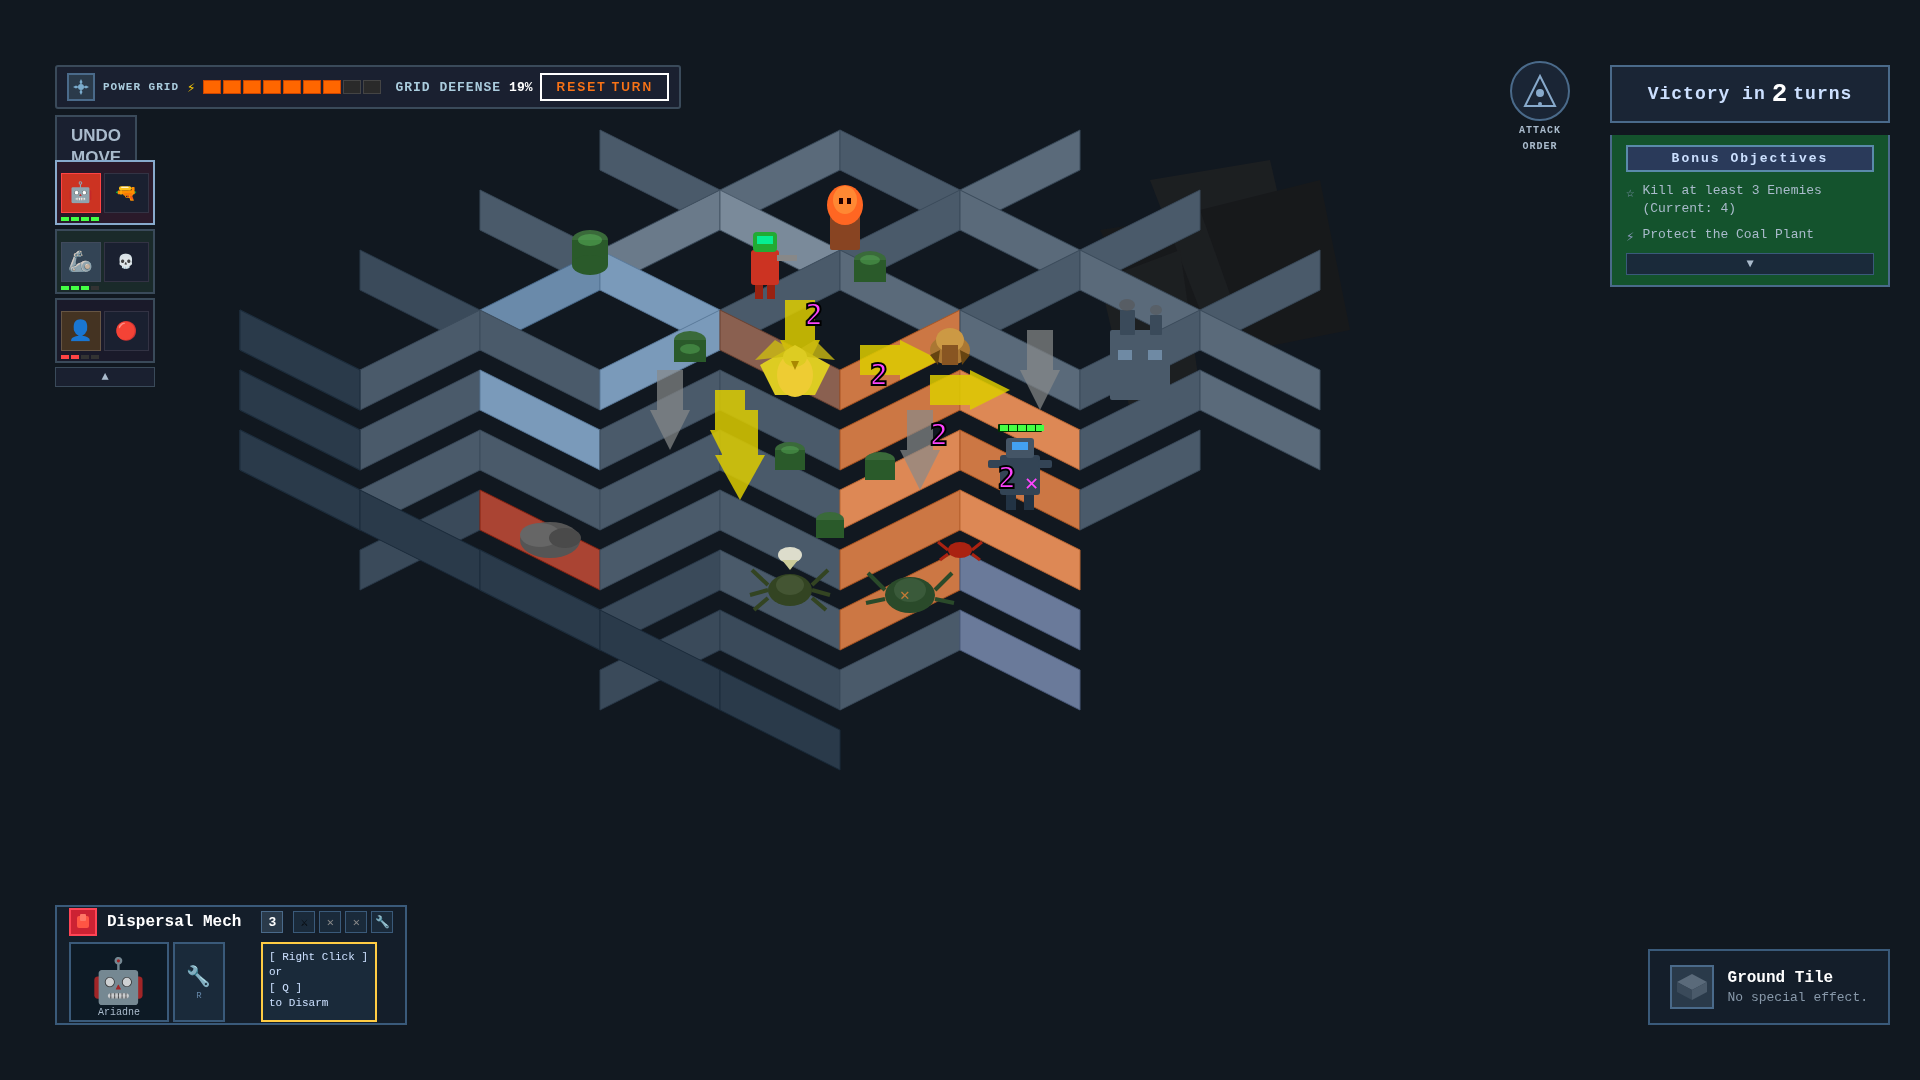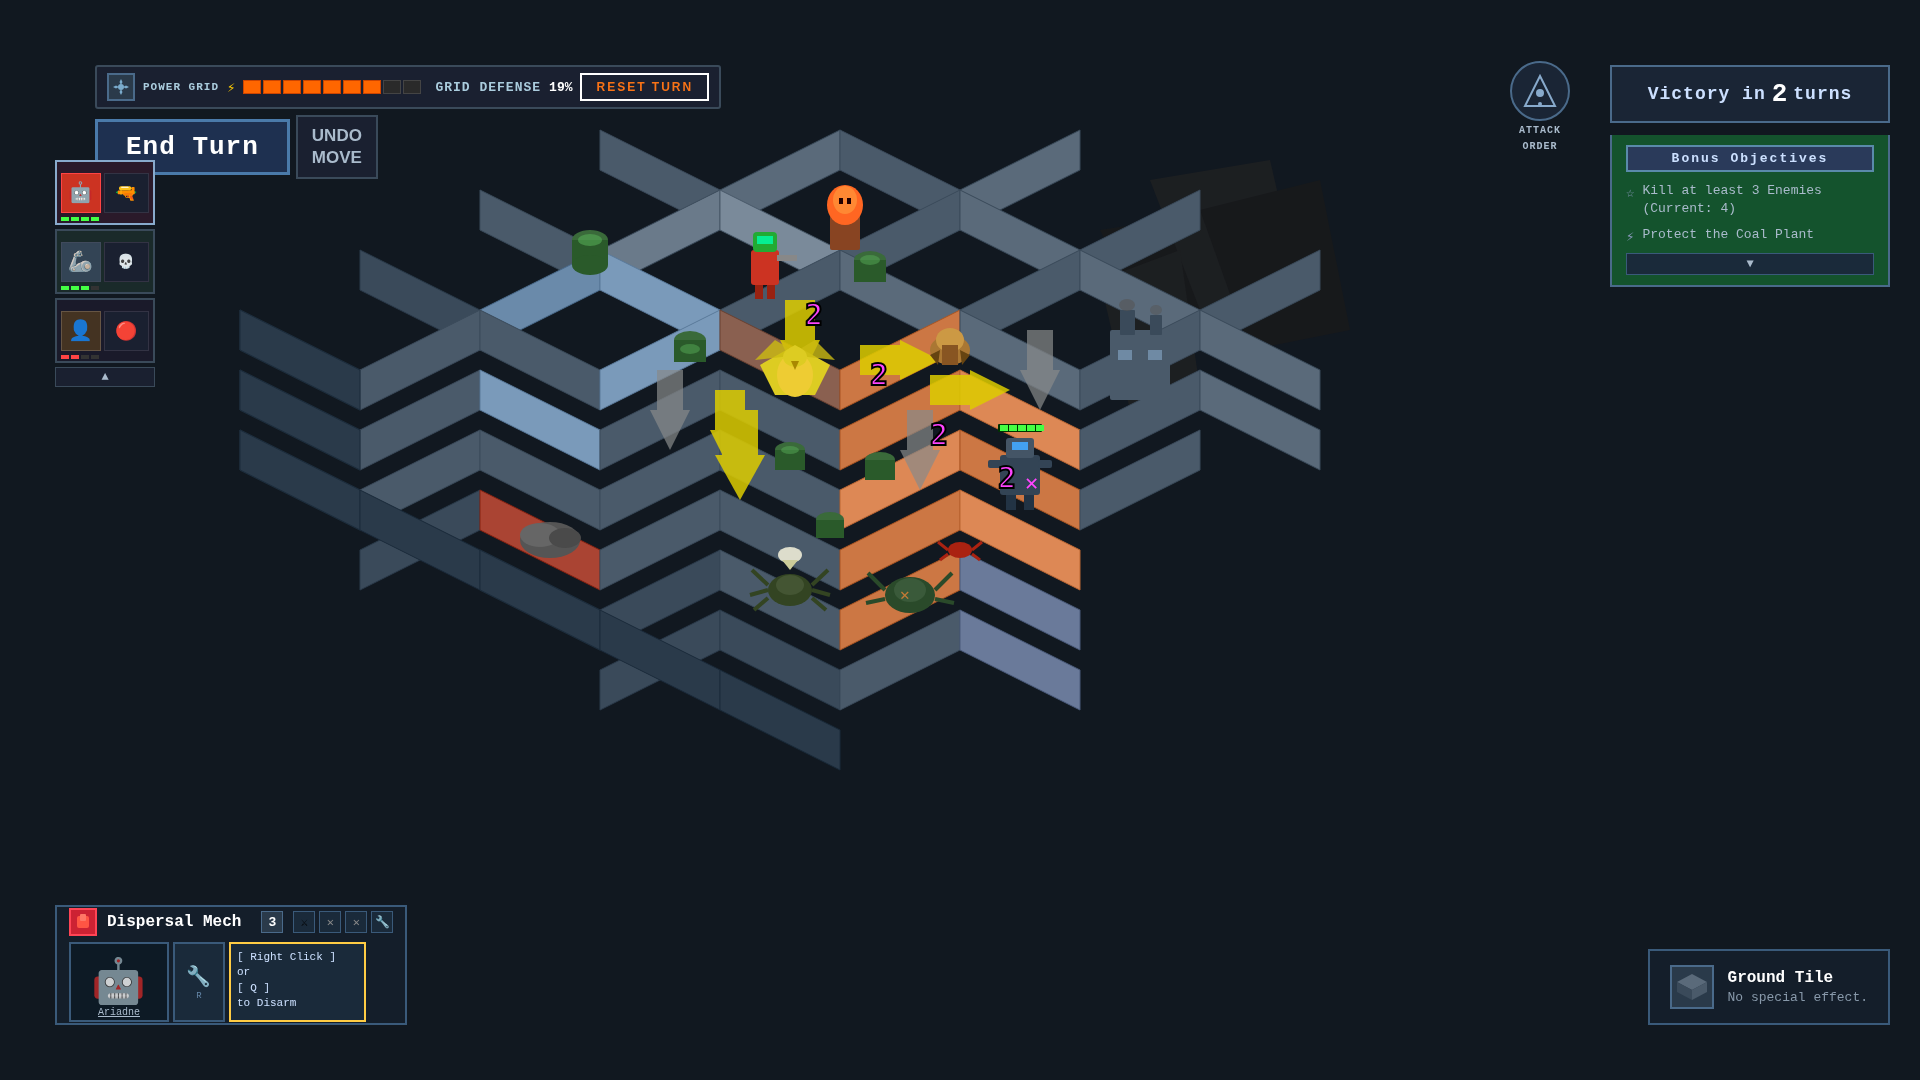--- a/index.html
+++ b/index.html
@@ -22,21 +22,20 @@
     }
 
     
     .top-left-hud {
       position: absolute;
       top: 65px;
       left: 55px;
       display: flex;
       flex-direction: column;
       gap: 6px;
-      margin-left: 40px;
     }
 
     .power-bar-row {
       display: flex;
       align-items: center;
       gap: 8px;
       background: #1a2030;
       border: 2px solid #3a4a5a;
       padding: 6px 10px;
       border-radius: 3px;
@@ -392,21 +391,20 @@
       position: relative;
     }
 
     .char-portrait-name {
       position: absolute;
       bottom: 2px;
       left: 0; right: 0;
       text-align: center;
       color: #aabbcc;
       font-size: 10px;
-      text-decoration: underline;
     }
 
     .ability-card {
       width: 52px;
       height: 80px;
       background: #1a2a3a;
       border: 2px solid #3a5a7a;
       display: flex;
       flex-direction: column;
       align-items: center;
@@ -419,28 +417,29 @@
       font-size: 20px;
     }
 
     .ability-key {
       color: #6688aa;
       font-size: 9px;
       margin-top: 2px;
     }
 
     .ability-tooltip {
-      width: 137px;
+      width: 116px;
       height: 80px;
       background: #1a2a3a;
       border: 2px solid #ffcc44;
       padding: 6px;
       font-size: 11px;
       color: #cce0ff;
       line-height: 1.4;
+      margin-left: 32px;
     }
 
     
     .ground-tile-panel {
       position: absolute;
       bottom: 55px;
       right: 30px;
       background: #141e2a;
       border: 2px solid #3a5a7a;
       padding: 14px 20px;
@@ -797,21 +796,20 @@
         <div class="power-seg"></div>
         <div class="power-seg empty"></div>
         <div class="power-seg empty"></div>
       </div>
       <span class="grid-defense-label">GRID DEFENSE</span>
       <span class="defense-pct">19%</span>
       <button class="reset-turn-btn">RESET TURN</button>
     </div>
 
     <div class="action-buttons-row">
-      <button class="end-turn-btn">End Turn</button>
       <button class="undo-move-btn">UNDO<br>MOVE</button>
     </div>
   </div>
 
   <div class="portraits-panel">
     <div class="portrait-card active">
       <div class="portrait-bg" style="background:#2a1a2a;">
         <div style="display:flex;align-items:center;justify-content:space-between;padding:4px;width:100%;height:100%;">
           <div style="width:40px;height:40px;background:#cc3322;border:1px solid #ff4444;display:flex;align-items:center;justify-content:center;font-size:20px;">🤖</div>
           <div style="width:45px;height:40px;background:#1a2030;border:1px solid #334;display:flex;align-items:center;justify-content:center;font-size:18px;">🔫</div>

